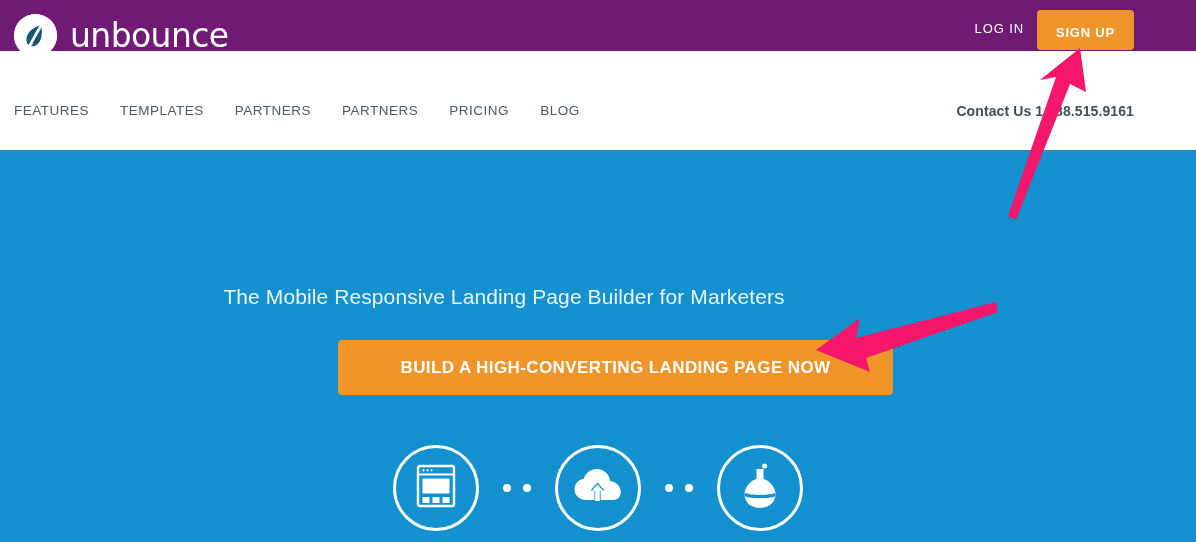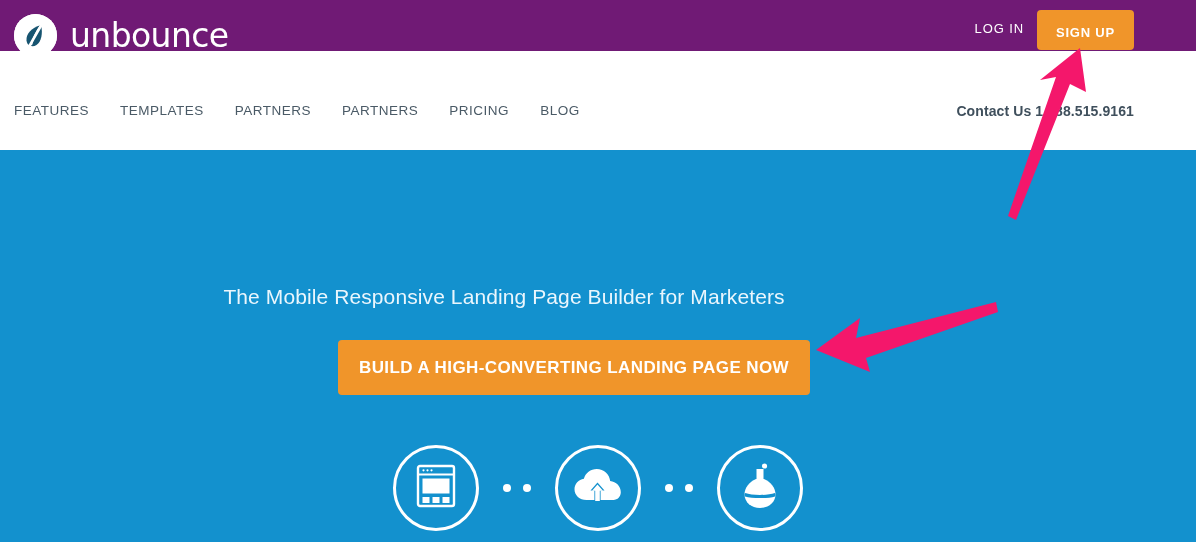--- a/index.html
+++ b/index.html
@@ -178,21 +178,21 @@
     line-height: 28px;
     font-weight: 400;
     letter-spacing: 0.1px;
     font-family: "Liberation Sans", sans-serif;
   }
 
   .cta-btn {
     position: absolute;
     left: 338px;
     top: 190px;
-    width: 472px;
+    width: 555px;
     height: 55px;
     background: #F0952A;
     border: none;
     border-radius: 4px;
     color: #ffffff;
     font-size: 17px;
     font-weight: 700;
     letter-spacing: 0.4px;
     font-family: "Liberation Sans", sans-serif;
     cursor: pointer;

